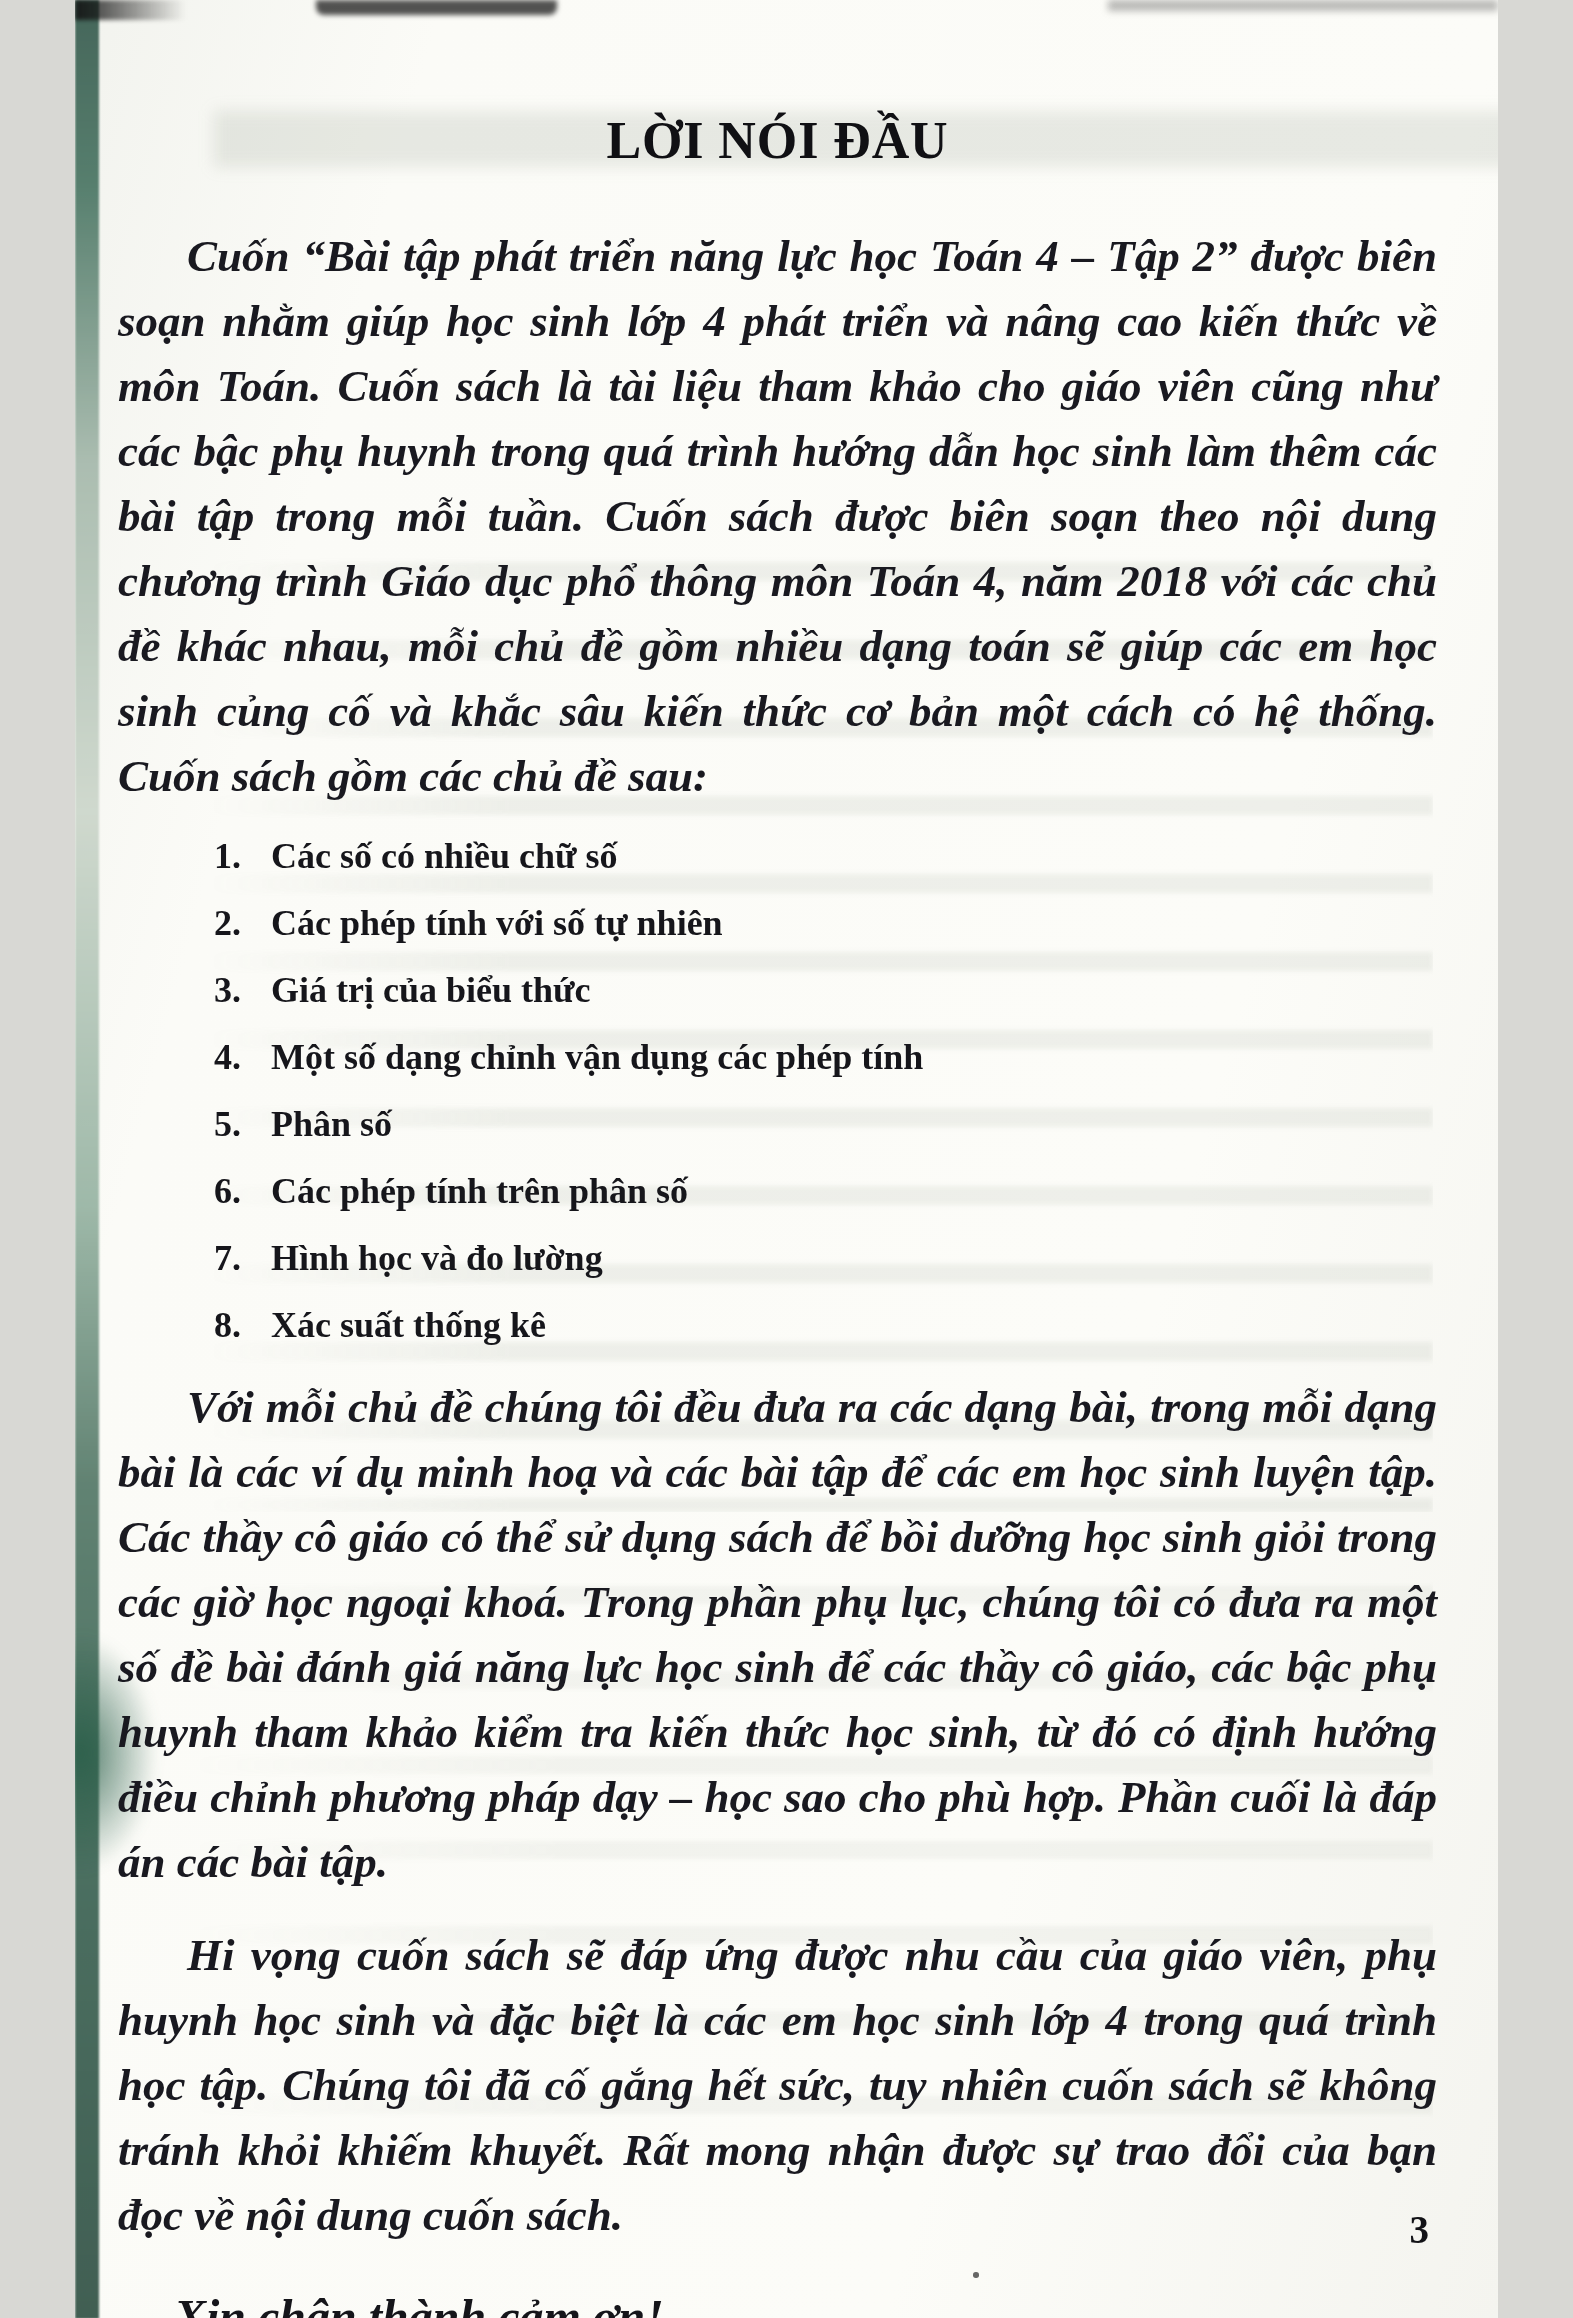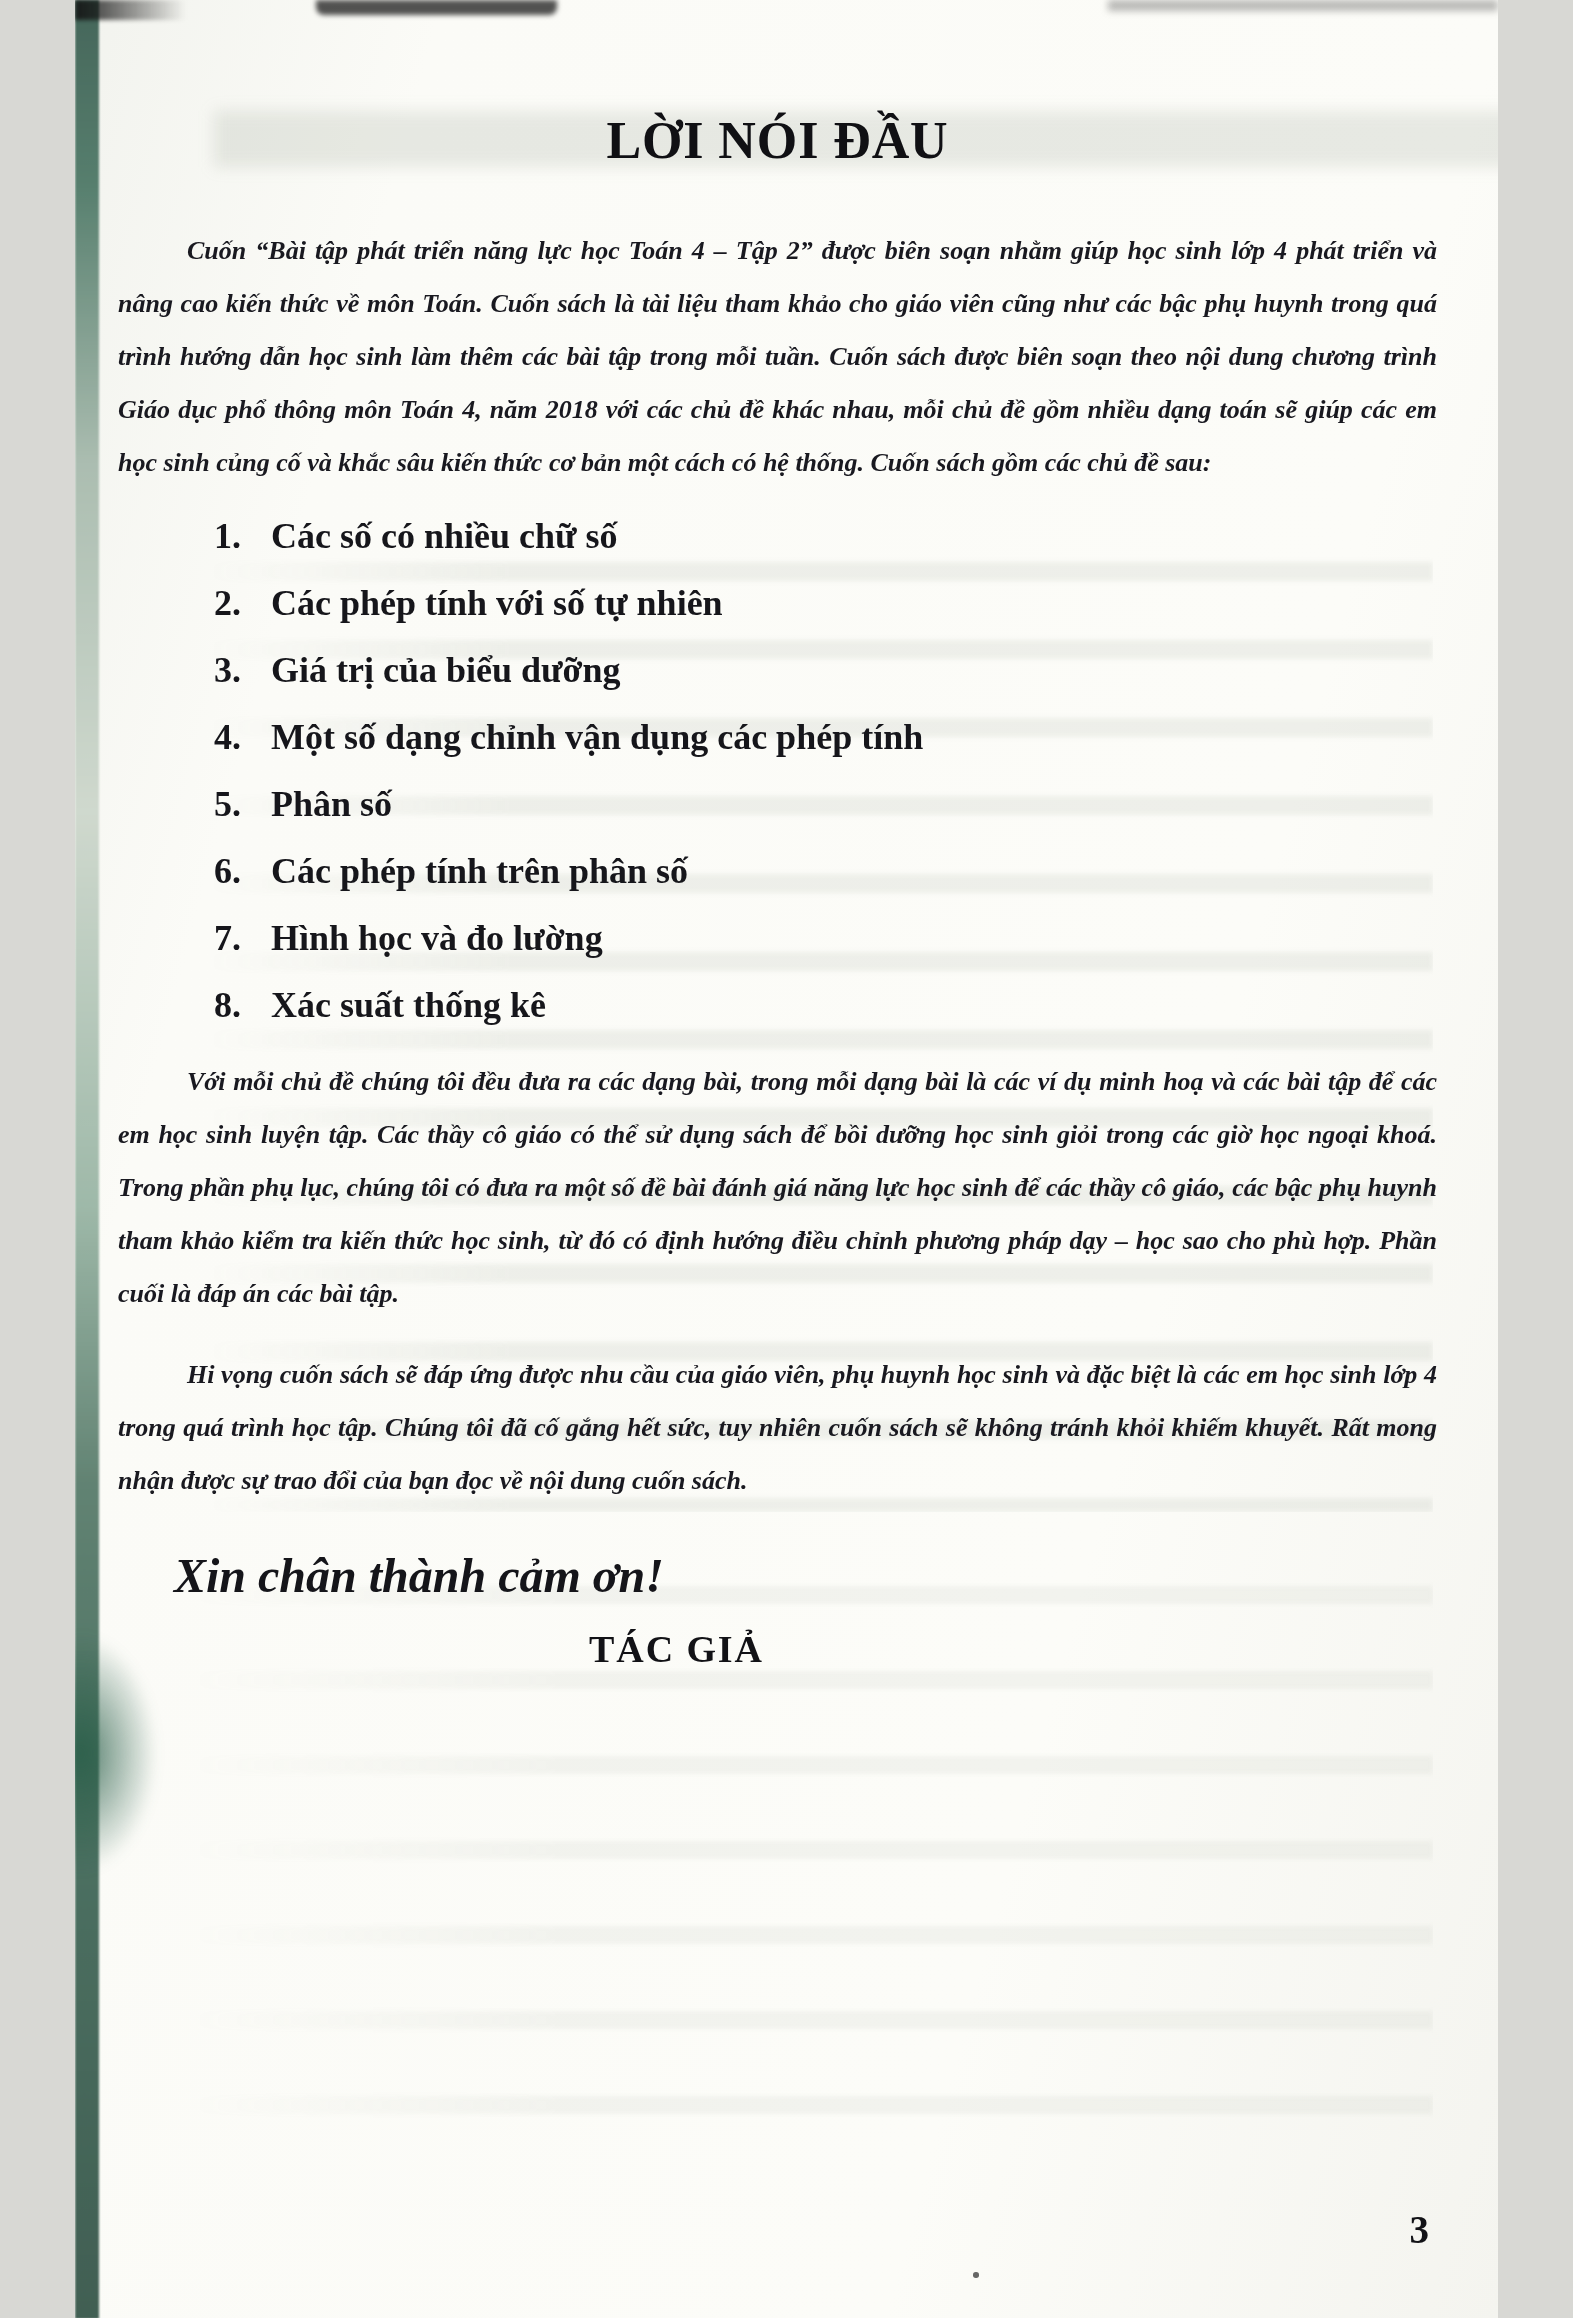--- a/index.html
+++ b/index.html
@@ -84,22 +84,22 @@
   }
   h1.title {
     text-align: center;
     font-size: 52px;
     font-weight: bold;
     letter-spacing: 0.9px;
     margin: 0 0 54px 0;
     color: #101014;
   }
   .para {
-    font-size: 26px;
-    line-height: 53px;
+    font-size: 45px;
+    line-height: 65px;
     font-weight: bold;
     font-style: italic;
     text-align: justify;
     text-indent: 69px;
     margin: 0 0 11px 0;
     color: #191920;
   }
   .para .book-title { font-weight: bold; }
   .topics { margin: 26px 0 28px 0; }
   .topic-row {
@@ -171,21 +171,21 @@
       <div class="topic-row">
         <span class="topic-num">1.</span>
         <span class="topic-label">Các số có nhiều chữ số</span>
       </div>
       <div class="topic-row">
         <span class="topic-num">2.</span>
         <span class="topic-label">Các phép tính với số tự nhiên</span>
       </div>
       <div class="topic-row">
         <span class="topic-num">3.</span>
-        <span class="topic-label">Giá trị của biểu dưỡng</span>
+        <span class="topic-label">Giá trị của biểu thức</span>
       </div>
       <div class="topic-row">
         <span class="topic-num">4.</span>
         <span class="topic-label">Một số dạng chỉnh vận dụng các phép tính</span>
       </div>
       <div class="topic-row">
         <span class="topic-num">5.</span>
         <span class="topic-label">Phân số</span>
       </div>
       <div class="topic-row">

